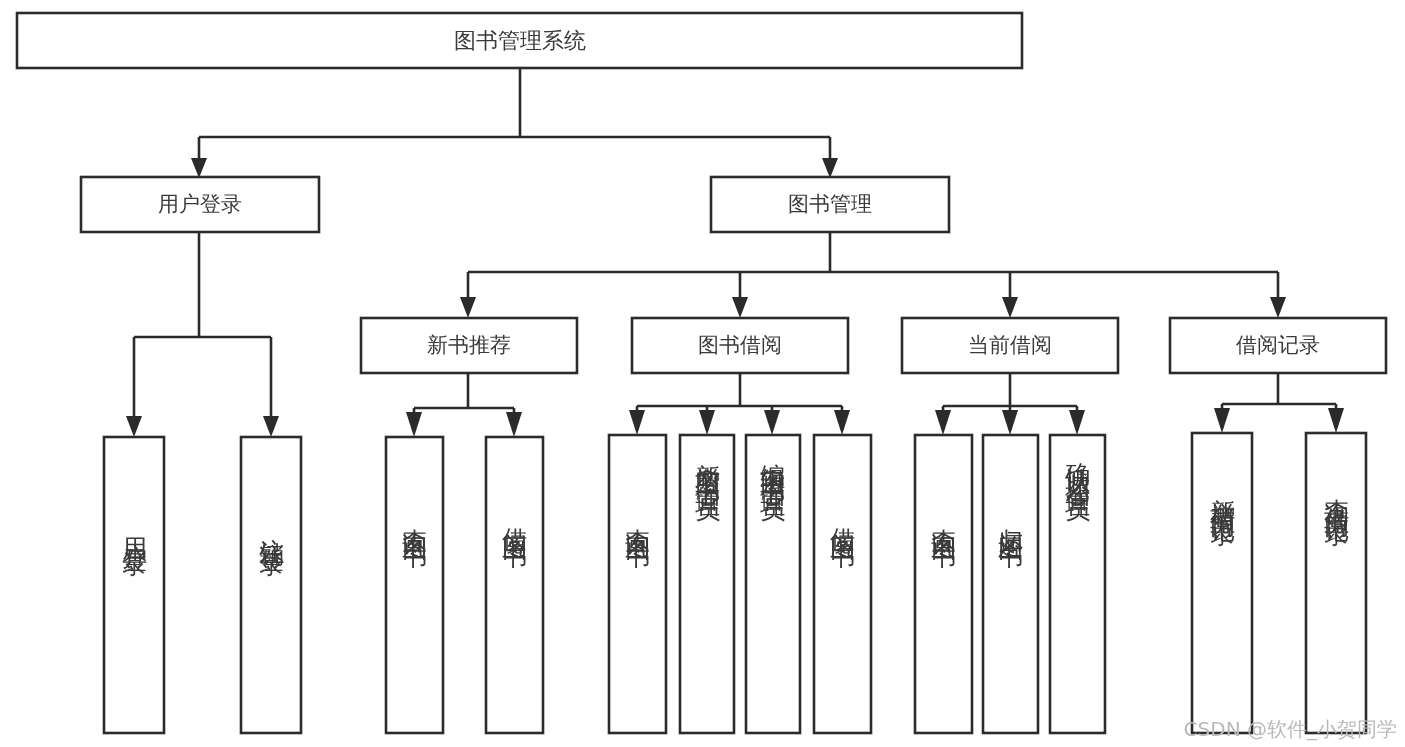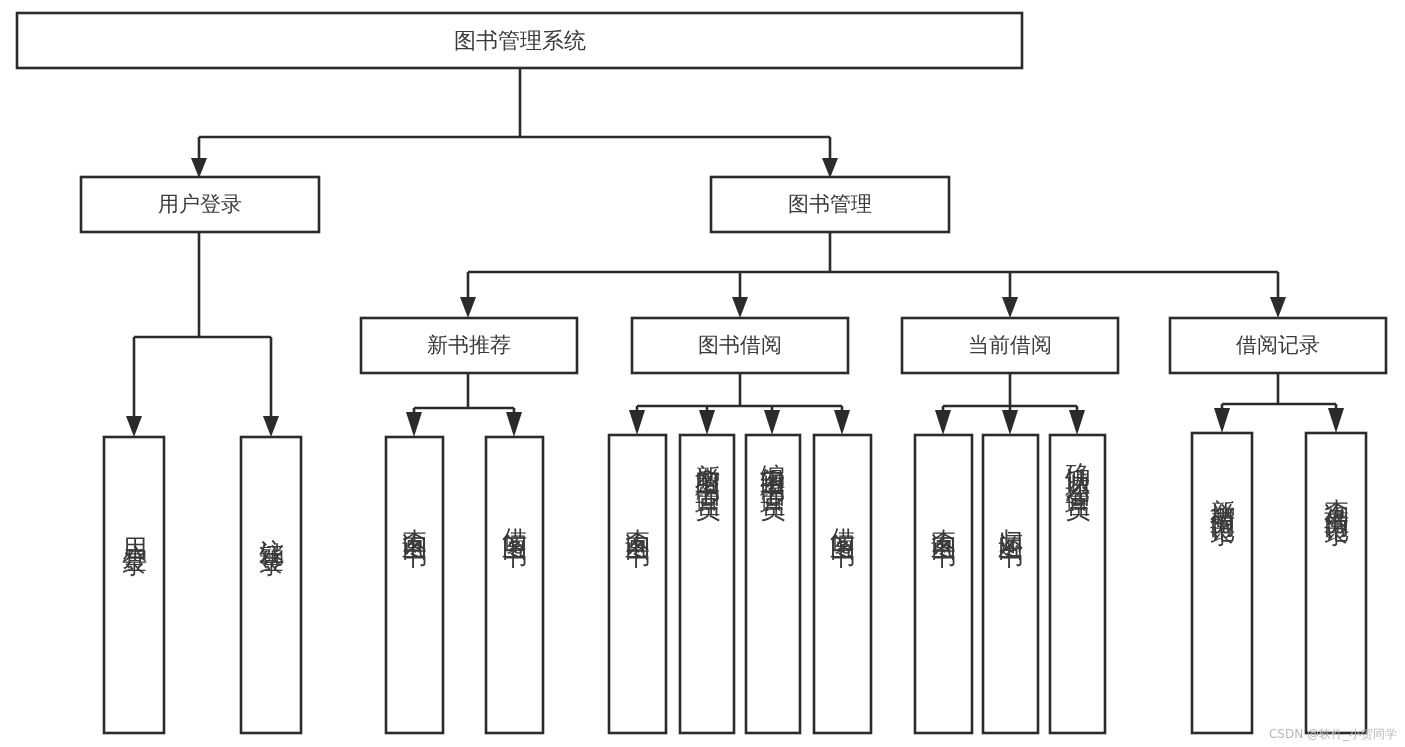--- a/index.html
+++ b/index.html
@@ -69,21 +69,21 @@
     white-space: nowrap;
     transform: translateX(-50%);
     pointer-events: none;
     user-select: none;
   }
   #watermark {
     position: absolute;
     right: 8px;
     bottom: 4px;
     font-family: "DejaVu Sans", "Liberation Sans", sans-serif;
-    font-size: 12px;
+    font-size: 20px;
     color: #b9b9b9;
     white-space: nowrap;
     user-select: none;
   }
 </style>
 </head>
 <body>
 
 <div id="diagram-root">
 

